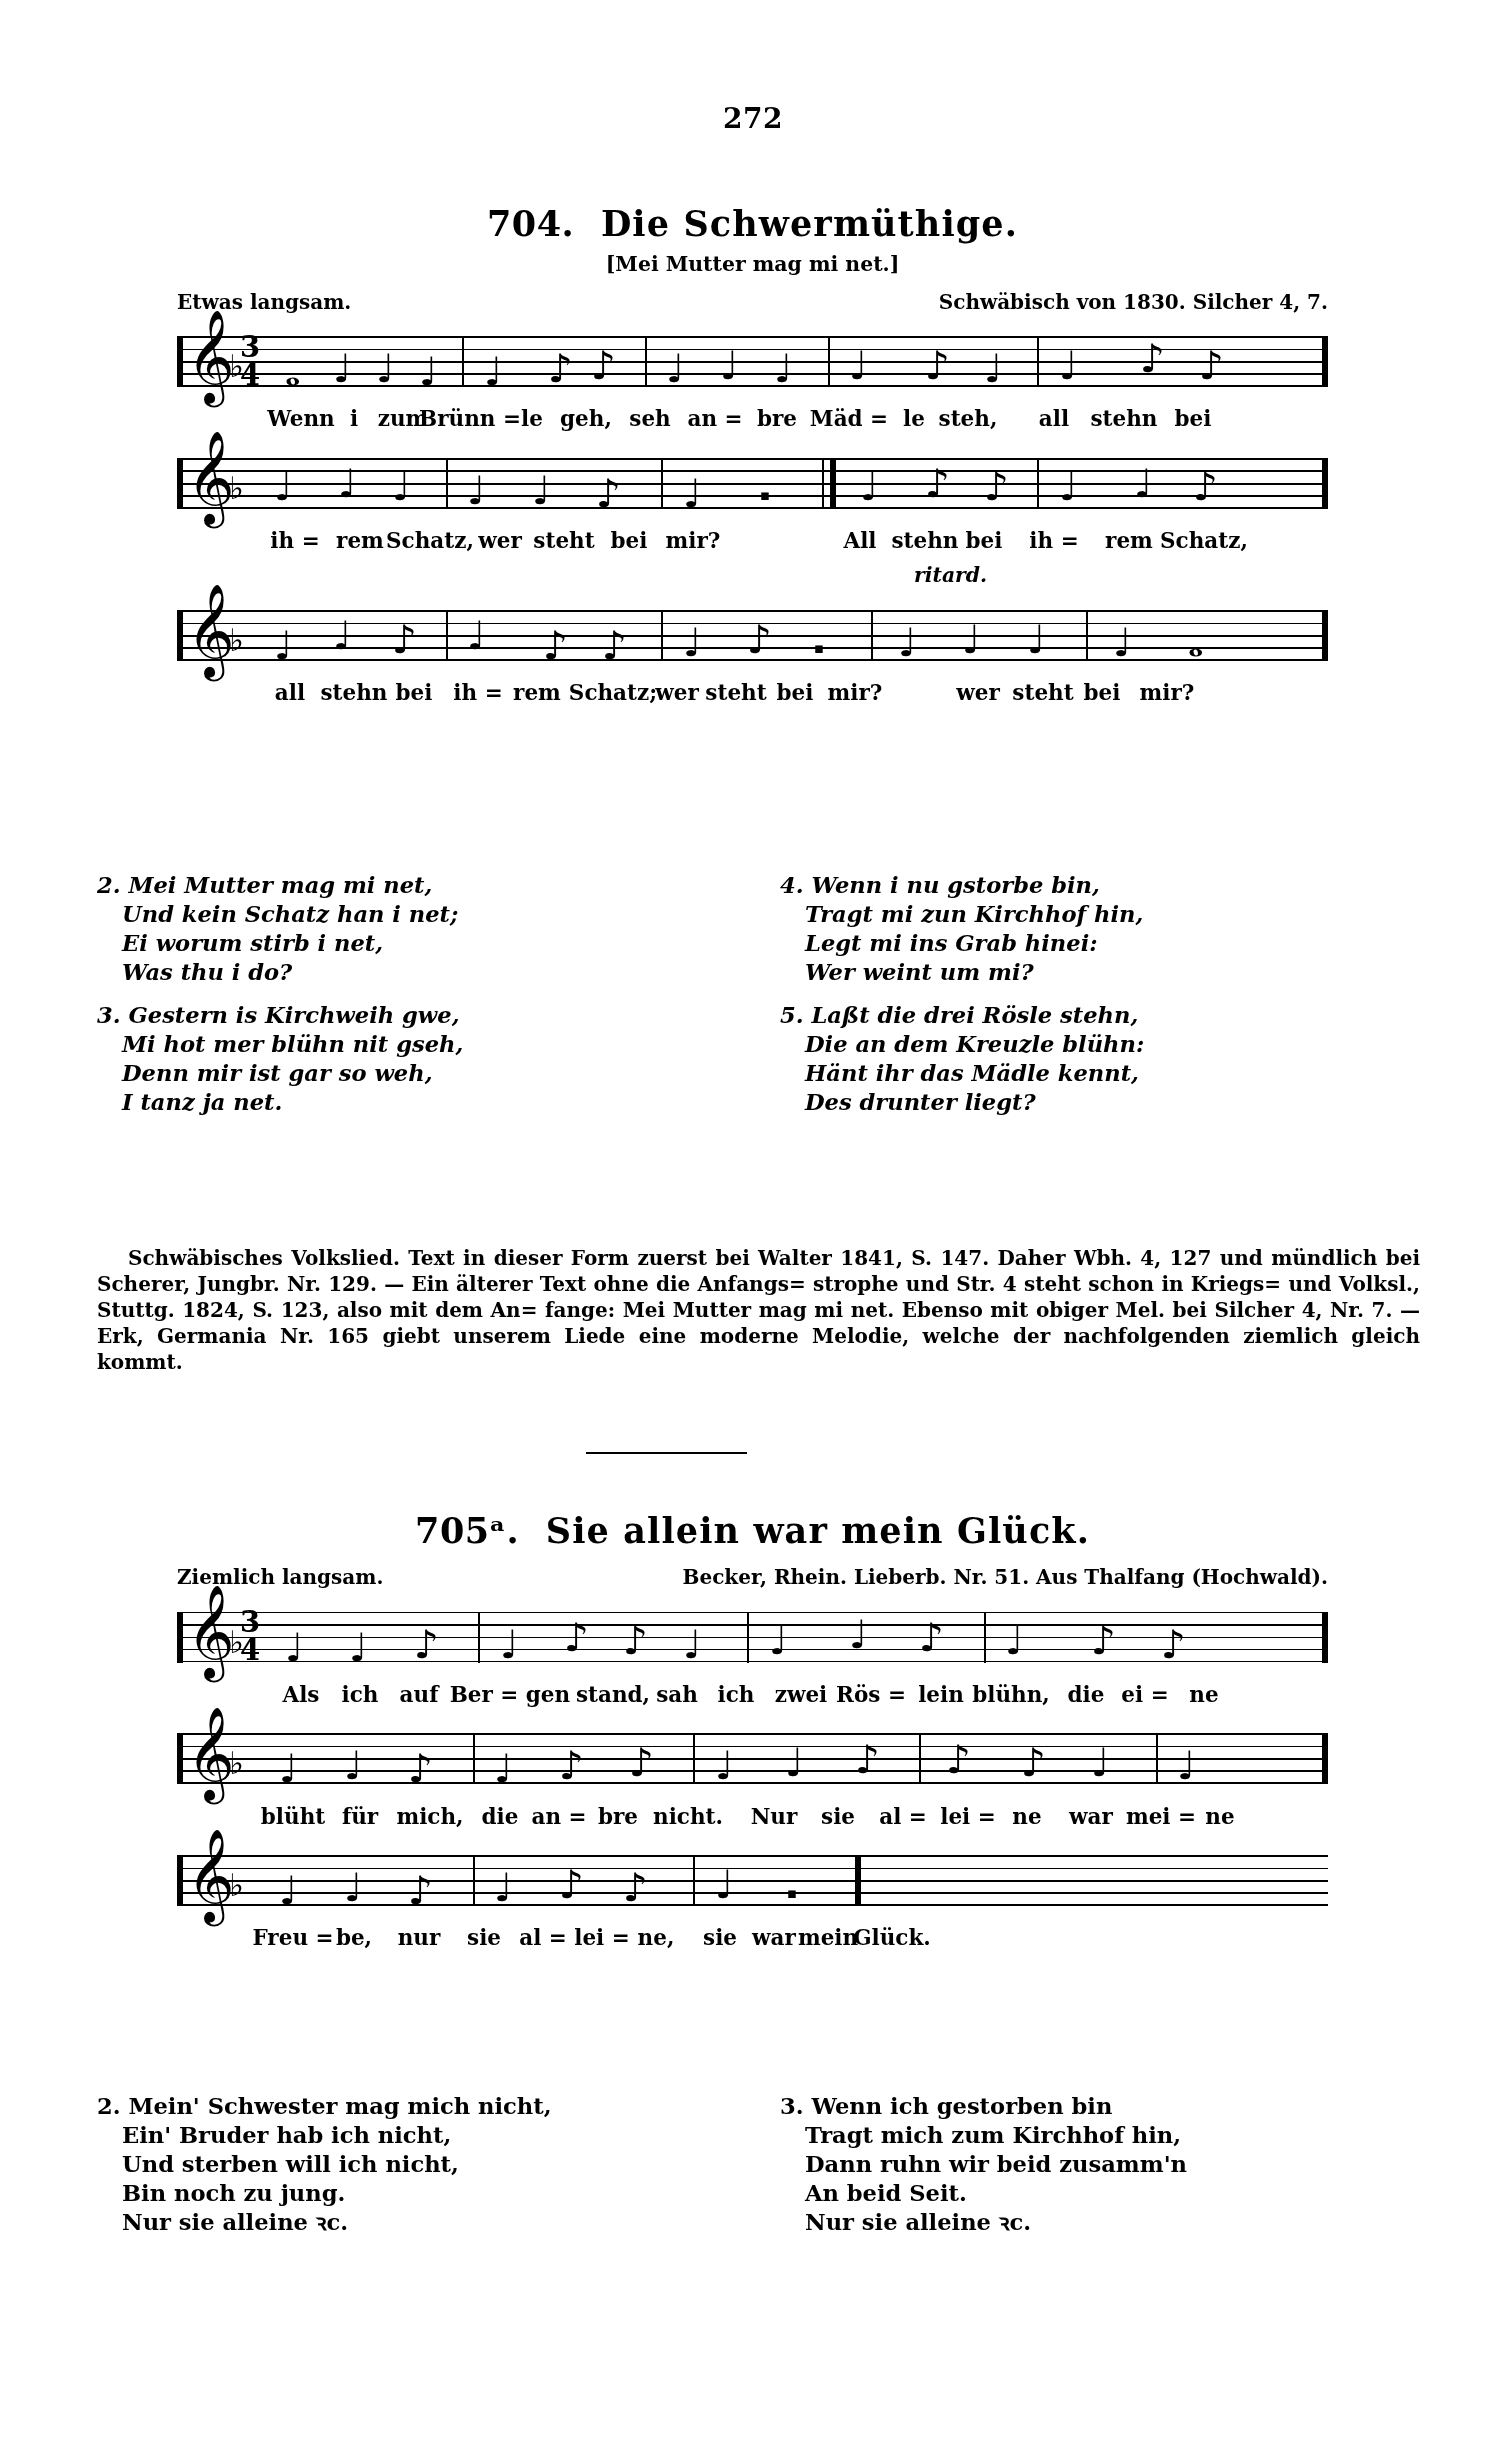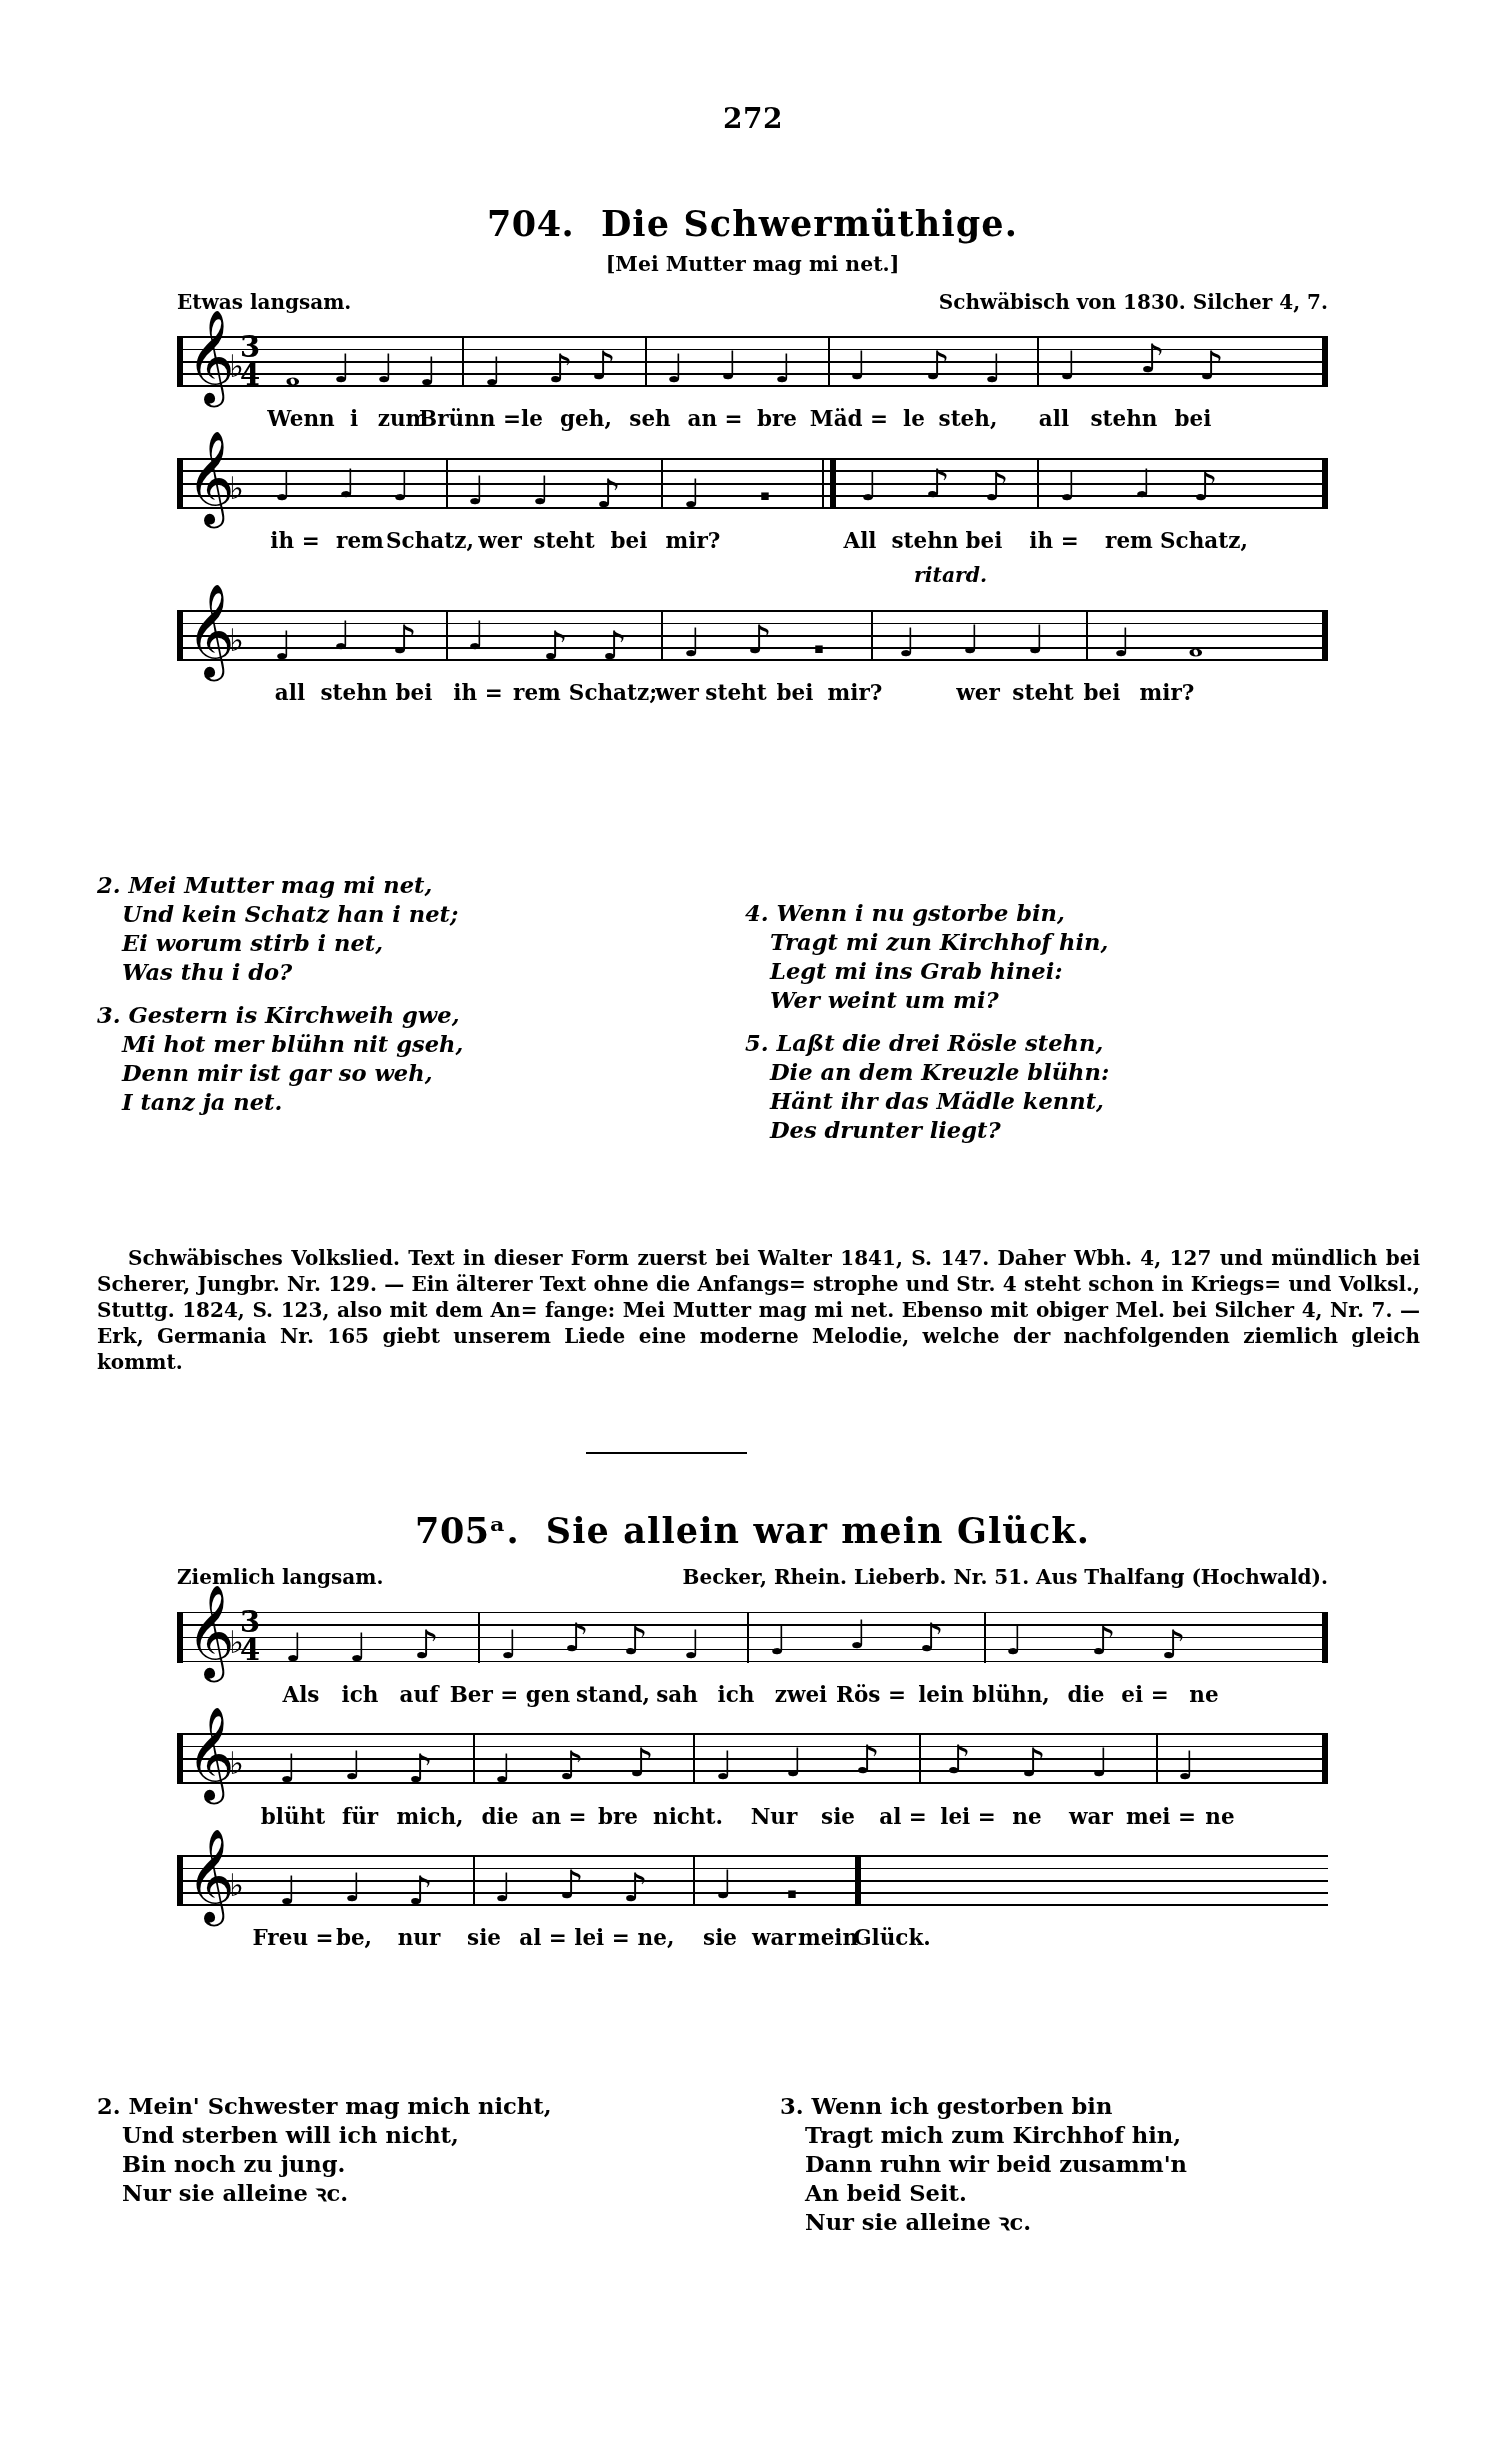--- a/index.html
+++ b/index.html
@@ -391,21 +391,21 @@
       <div class="verse">
         <div class="line first">
           <span>3.</span>
           <span>Gestern is Kirchweih gwe,</span>
         </div>
         <div class="line rest">Mi hot mer blühn nit gseh,</div>
         <div class="line rest">Denn mir ist gar so weh,</div>
         <div class="line rest">I tanz ja net.</div>
       </div>
     </div>
-    <div class="verse-col" style="left:648px; width:635px;margin-top:28px;">
+    <div class="verse-col" style="left:683px; width:635px;">
       <div class="verse">
         <div class="line first">
           <span>4.</span>
           <span>Wenn i nu gstorbe bin,</span>
         </div>
         <div class="line rest">Tragt mi zun Kirchhof hin,</div>
         <div class="line rest">Legt mi ins Grab hinei:</div>
         <div class="line rest">Wer weint um mi?</div>
       </div>
       <div class="verse">
@@ -581,20 +581,21 @@
     </div>
   </div>
 
   <div style="position:absolute; left:97px; top:2092px; width:1344px; height:226px;">
     <div class="verse-col" style="left:0px; width:635px;">
       <div class="verse">
         <div class="line first">
           <span>2.</span>
           <span>Mein' Schwester mag mich nicht,</span>
         </div>
+        <div class="line rest">Ein' Bruder hab ich nicht,</div>
         <div class="line rest">Und sterben will ich nicht,</div>
         <div class="line rest">Bin noch zu jung.</div>
         <div class="line rest">Nur sie alleine ꝛc.</div>
       </div>
     </div>
     <div class="verse-col" style="left:683px; width:635px;">
       <div class="verse">
         <div class="line first">
           <span>3.</span>
           <span>Wenn ich gestorben bin</span>

